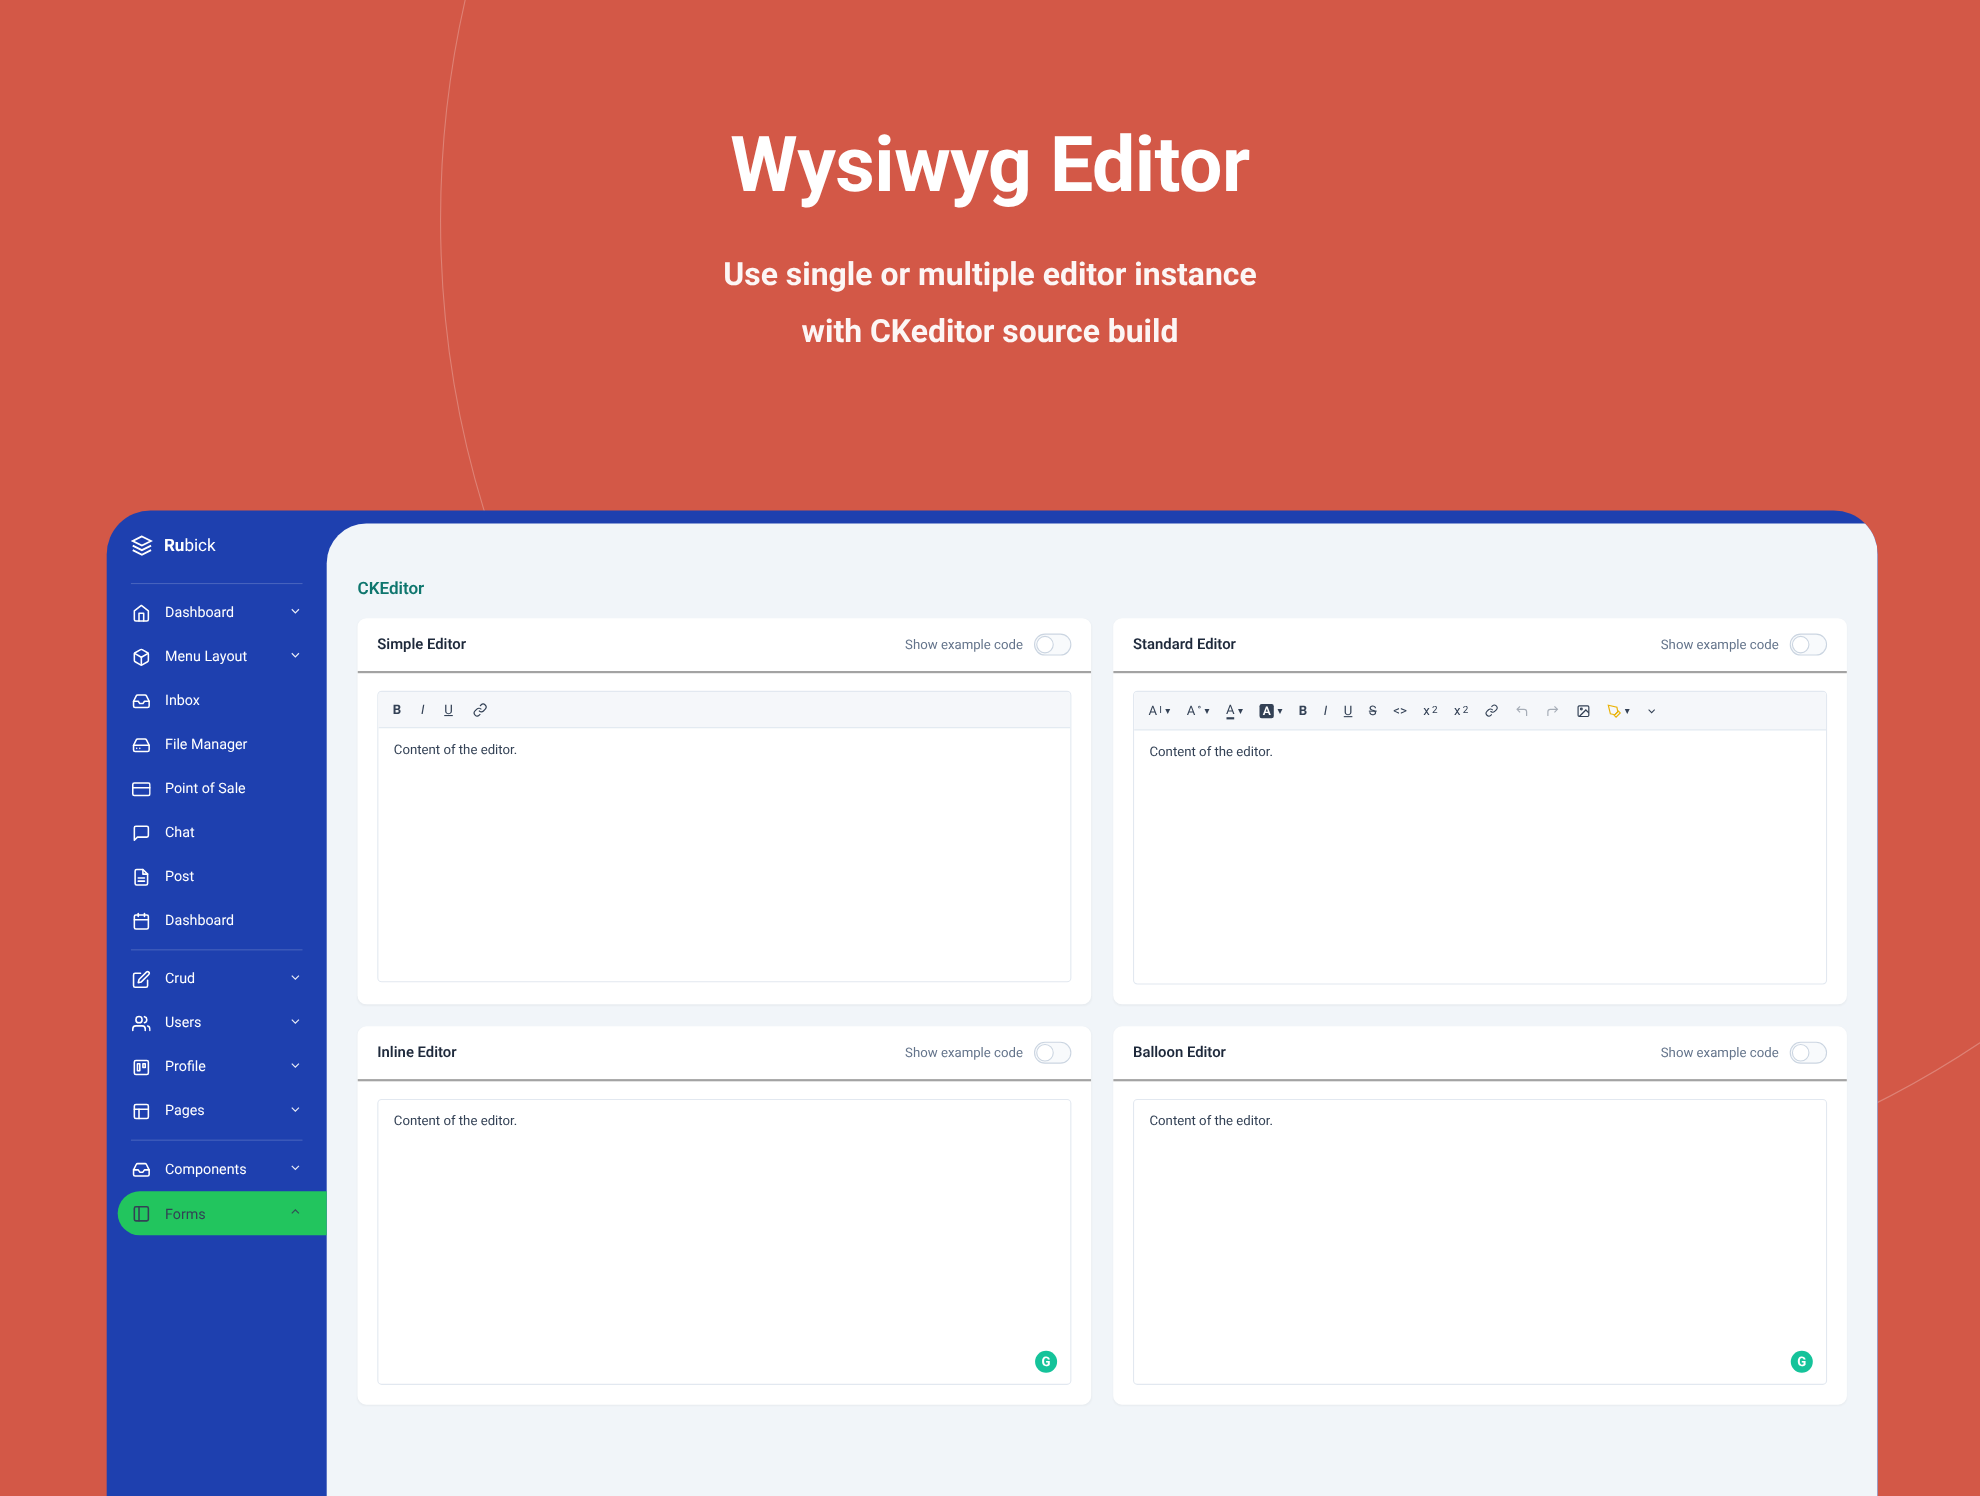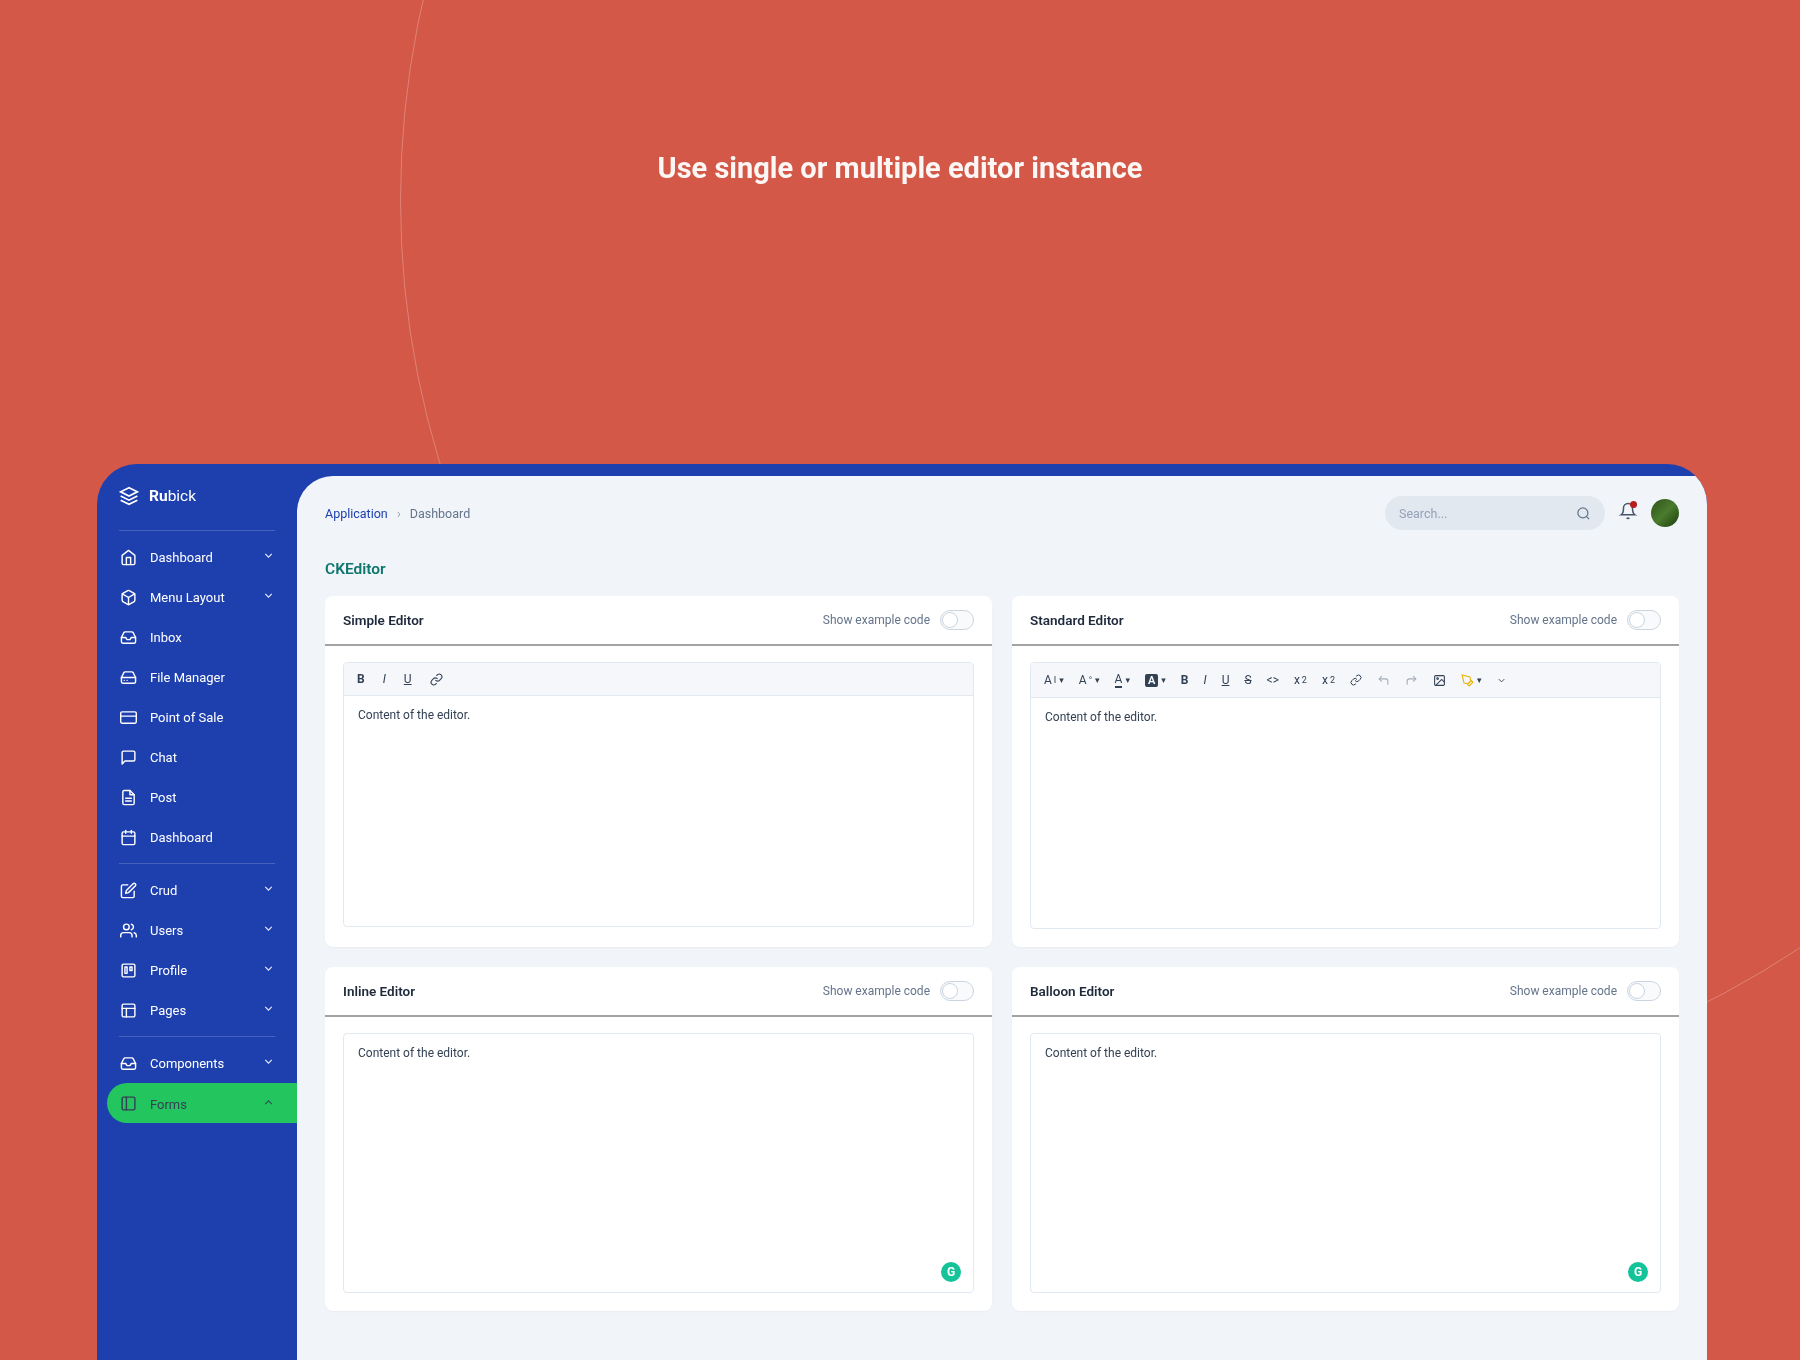--- a/index.html
+++ b/index.html
@@ -232,22 +232,24 @@
 .sub { font-size: 9px; vertical-align: sub; }
 .sup { font-size: 9px; vertical-align: super; }
 .highlight-box { background:#334155; color:#fff; padding:0 3px; border-radius:2px; font-size:11px; font-weight:600;}
 </style>
 </head>
 <body>
 
 <div class="hero-arc"></div>
 
 <div class="hero">
+  <h1>Wysiwyg Editor</h1>
   <p>
     <span>Use single or multiple editor instance</span><br>
+    <span>with CKeditor source build</span>
   </p>
 </div>
 
 <div class="app-window">
   <aside class="sidebar">
     <div class="brand">
       <svg width="20" height="20" viewBox="0 0 24 24" fill="none" stroke="#fff" stroke-width="2">
           <polygon points="12 2 2 7 12 12 22 7 12 2"></polygon>
           <polyline points="2 17 12 22 22 17"></polyline>
           <polyline points="2 12 12 17 22 12"></polyline>
@@ -419,43 +421,20 @@
           </span>
           <span>Forms</span>
           <span class="chevron"><svg width="13" height="13" viewBox="0 0 24 24" fill="none" stroke="#334155" stroke-width="2">
               <polyline points="18 15 12 9 6 15"></polyline>
             </svg></span>
         </div>
       </div>
   </aside>
 
   <main class="main">
-    <div class="topbar">
-      <div class="breadcrumb">
-        <a href="#">Application</a>
-        <span class="sep">›</span>
-        <span>Dashboard</span>
-      </div>
-      <div class="spacer"></div>
-      <div class="search">
-        <span>Search...</span>
-        <svg width="15" height="15" viewBox="0 0 24 24" fill="none" stroke="#64748b" stroke-width="2">
-            <circle cx="11" cy="11" r="8"></circle>
-            <line x1="21" y1="21" x2="16.65" y2="16.65"></line>
-          </svg>
-      </div>
-      <div class="bell">
-        <svg width="18" height="18" viewBox="0 0 24 24" fill="none" stroke="#475569" stroke-width="2">
-            <path d="M18 8A6 6 0 0 0 6 8c0 7-3 9-3 9h18s-3-2-3-9"></path>
-            <path d="M13.73 21a2 2 0 0 1-3.46 0"></path>
-          </svg>
-        <span class="dot"></span>
-      </div>
-      <div class="avatar"></div>
-    </div>
 
     <h2 class="section-title">CKEditor</h2>
 
     <div class="grid">
 
       <div class="card">
         <div class="card-head">
           <h3>Simple Editor</h3>
           <span class="toggle-label">Show example code</span>
           <span class="toggle"></span>

